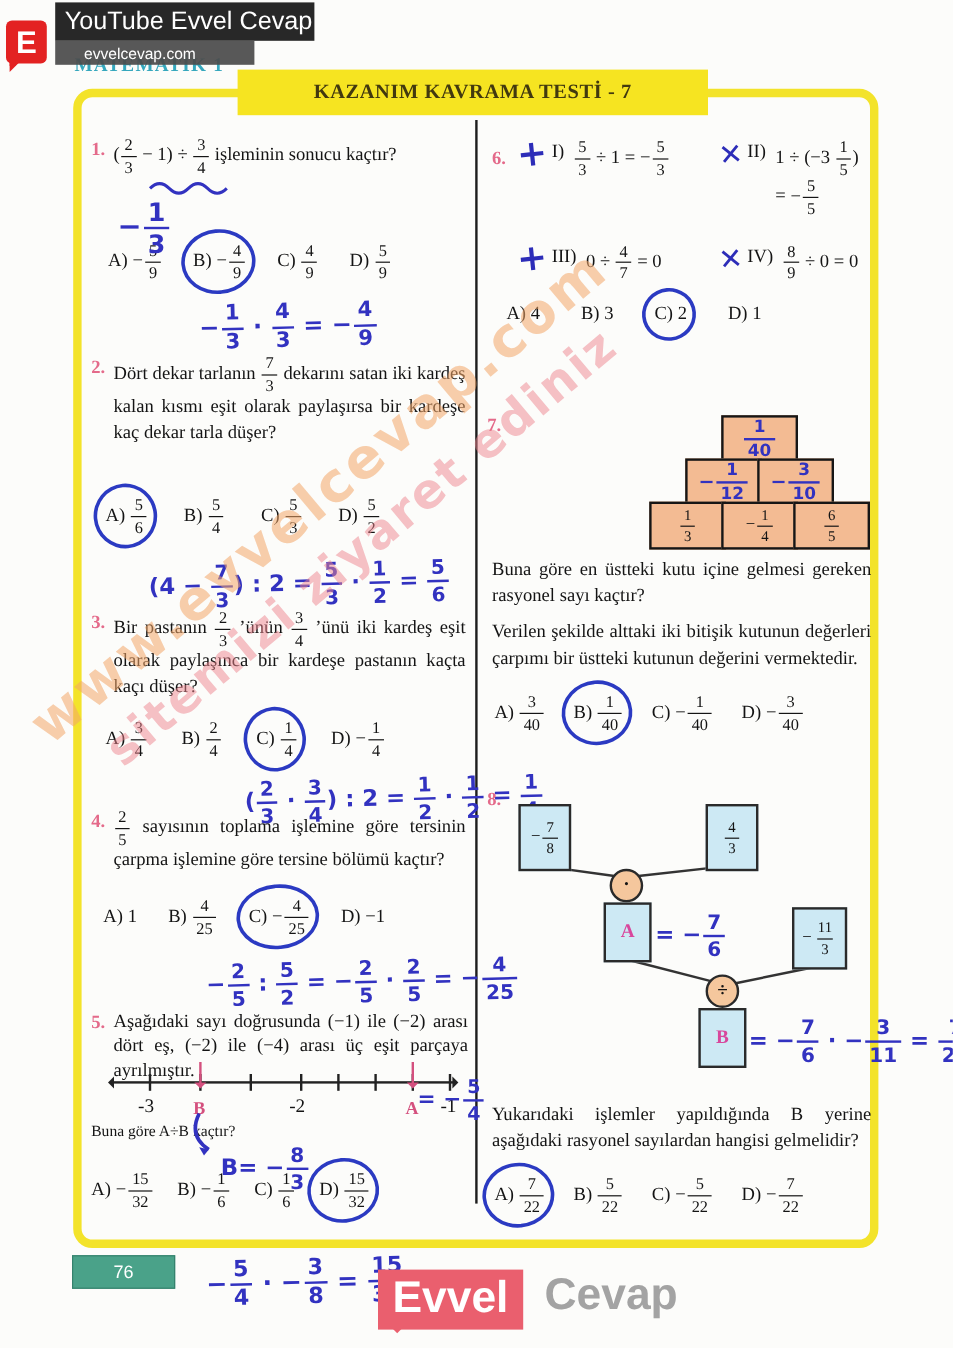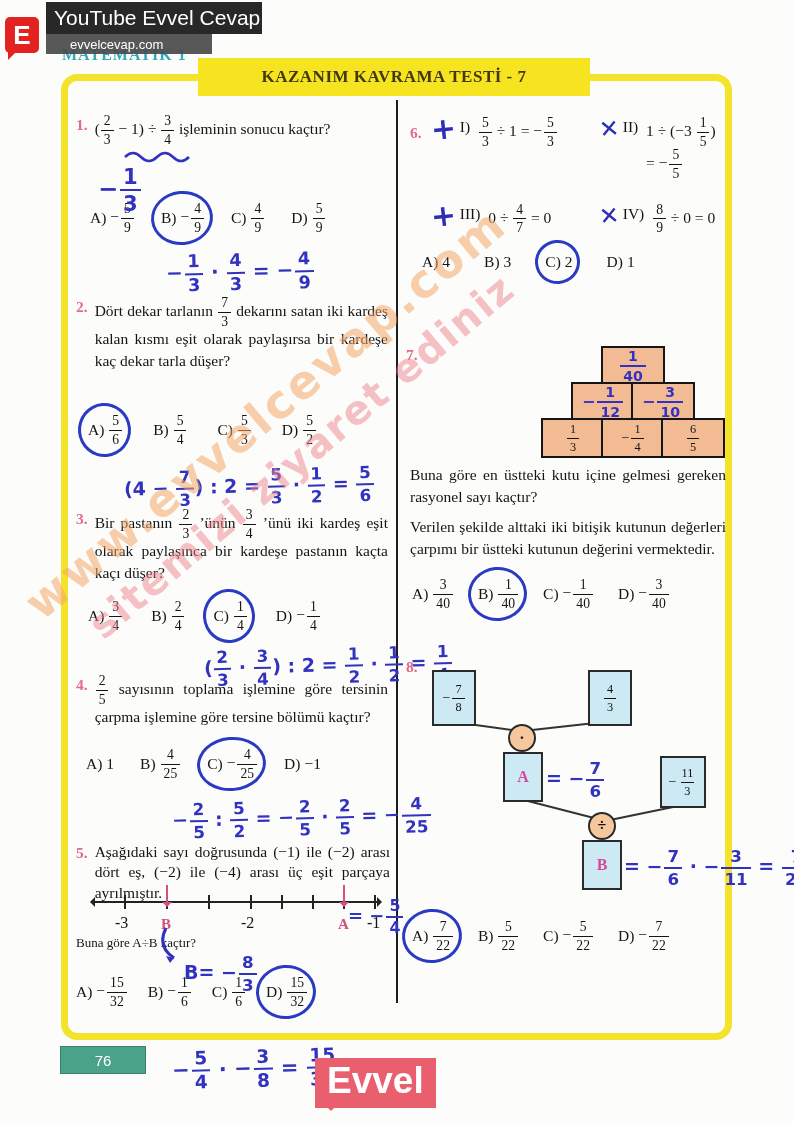--- a/index.html
+++ b/index.html
@@ -598,20 +598,21 @@
           <span class="num">7</span>
           <span class="den">6</span>
         </span> · <span class="fsign">−</span><span class="frac">
           <span class="num">3</span>
           <span class="den">11</span>
         </span> = <span class="frac">
           <span class="num">7</span>
           <span class="den">22</span>
         </span></div>
   </div>
+  <p class="stem" style="margin-top:16px;">Yukarıdaki işlemler yapıldığında B yerine aşağıdaki rasyonel  sayılardan hangisi gelmelidir?</p>
   <div class="opts" style="gap:24px;margin:18px 0 0 2px;">
     <span class="opt circled">
         <span class="ring"></span>
         <span>A)</span>
         <span><span class="frac">
             <span class="num">7</span>
             <span class="den">22</span>
           </span></span>
       </span>
     <span class="opt">
@@ -644,13 +645,14 @@
       <span class="den">4</span>
     </span> · <span class="fsign">−</span><span class="frac">
       <span class="num">3</span>
       <span class="den">8</span>
     </span> = <span class="frac">
       <span class="num">15</span>
       <span class="den">32</span>
     </span></div>
 <div class="brand">
   <span class="brand-box">Evvel</span>
+  <span class="brand-gray">Cevap</span>
 </div>
 
 </body></html>

